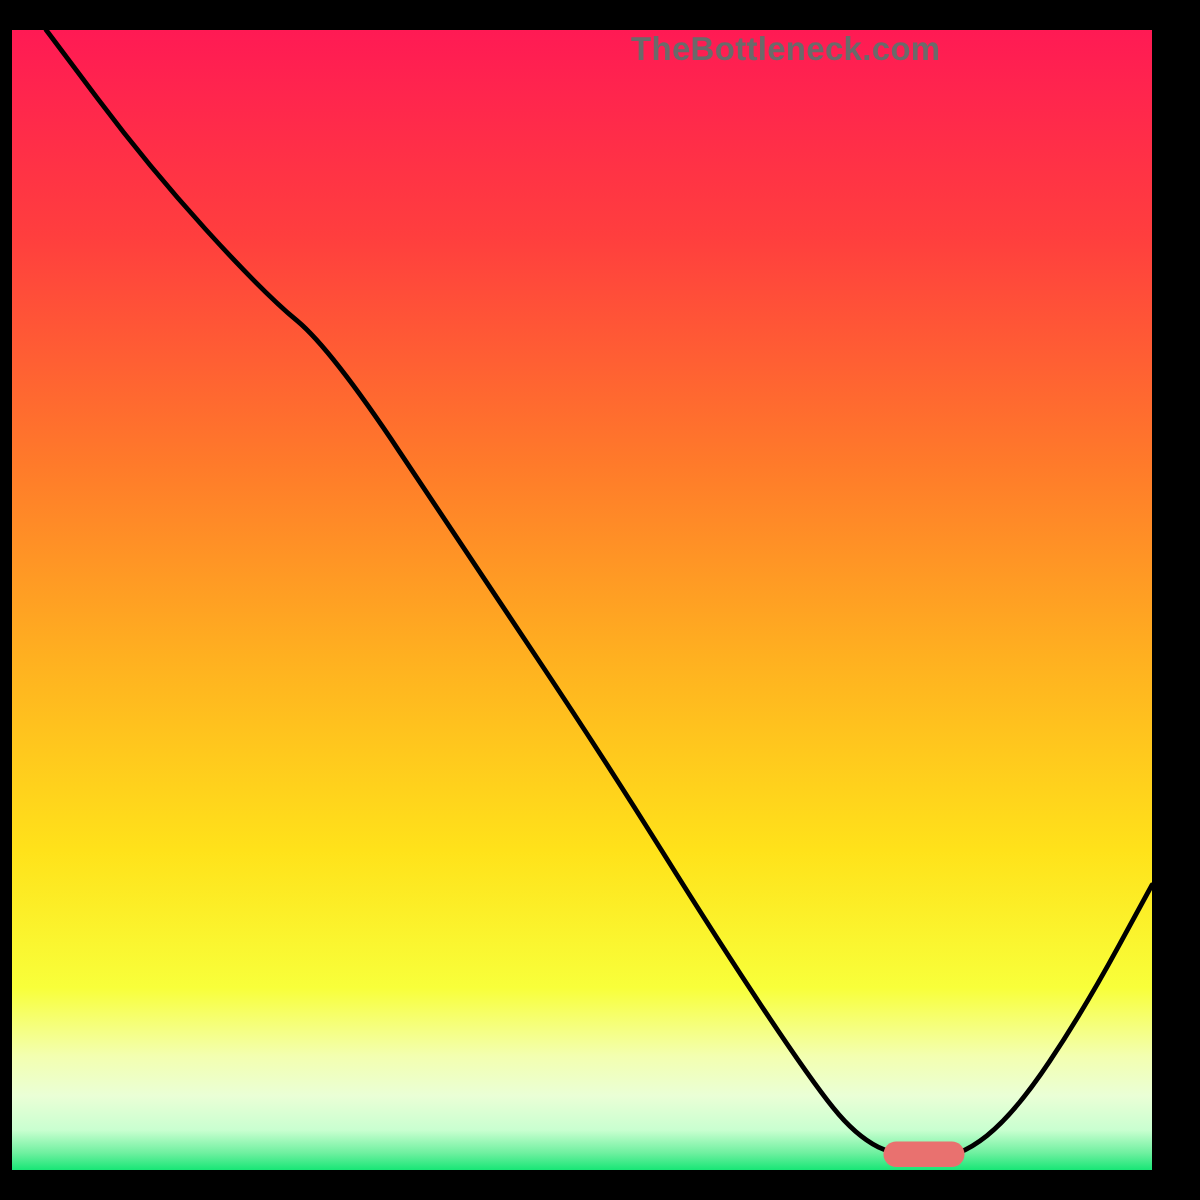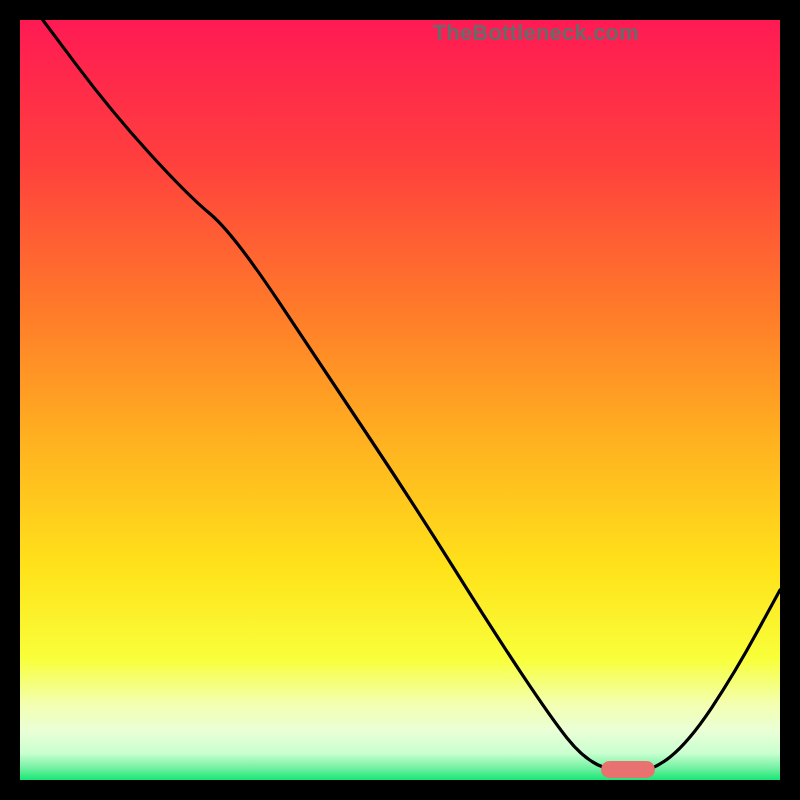--- a/index.html
+++ b/index.html
@@ -6,21 +6,21 @@
     margin: 0;
     padding: 0;
     width: 800px;
     height: 800px;
     background: #000;
     overflow: hidden;
     font-family: Arial, Helvetica, sans-serif;
   }
   .frame {
     position: absolute;
-    left: 20px;
+    left: 8px;
     top: 20px;
     width: 625px;
     height: 760px;
     background: #fef9c3;
   }
   .watermark {
     position: absolute;
     top: 0px;
     right: 6px;
     font-size: 22px;

